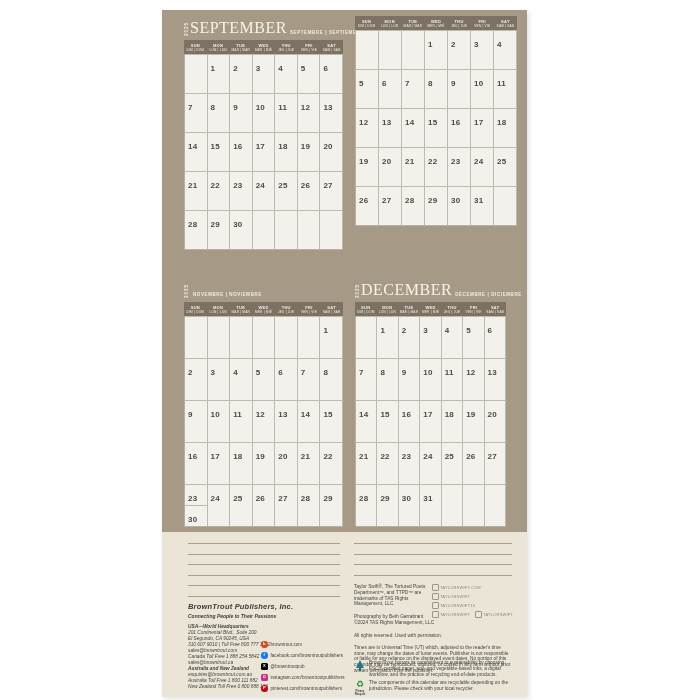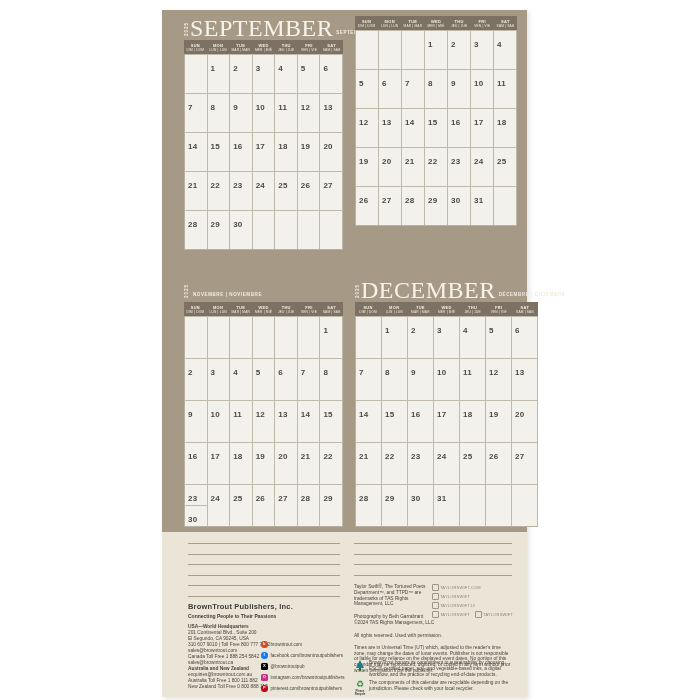--- a/index.html
+++ b/index.html
@@ -17,30 +17,30 @@
   }
   .bottom-panel{
     position:absolute;left:0;top:522px;width:365px;height:165px;background:#eae5d6;
   }
 
   
   .month{position:absolute;}
   .month.m0{left:22px;top:4px;width:159px;}
   .month.m1{left:193px;top:4px;width:162px;}
   .month.m2{left:22px;top:266px;width:159px;}
-  .month.m3{left:193px;top:266px;width:183px;}
+  .month.m3{left:193px;top:266px;width:151px;}
 
   .mt{height:24px;display:flex;align-items:flex-end;white-space:nowrap;}
   .yr{
     writing-mode:vertical-rl;transform:rotate(180deg);
     font-size:4.5px;letter-spacing:1px;color:#f3efe3;font-weight:bold;
     height:16px;margin-right:1px;margin-bottom:2px;
   }
   .mn{
-    font-family:"Liberation Serif", serif;font-size:24px;line-height:20px;
+    font-family:"Liberation Serif", serif;font-size:16px;line-height:20px;
     color:#f7f3e9;letter-spacing:.5px;
   }
   .ms{
     font-size:4.5px;font-weight:bold;letter-spacing:.6px;color:#f1ecdf;
     margin-left:3px;margin-bottom:3px;
   }
   .dow{
     margin-top:2px;height:14px;background:#7c7163;
     display:grid;grid-template-columns:repeat(7,1fr);
   }
@@ -68,21 +68,21 @@
   .cell.split{padding:0;display:flex;flex-direction:column;}
   .cell.split .half{flex:1;padding:2px 0 0 3px;box-sizing:border-box;}
   .cell.split .half.top{border-bottom:1px solid rgba(150,140,120,.55);}
 
   
   .notes{position:absolute;}
   .notes-left{left:26px;top:11px;width:152px;}
   .notes-right{left:192px;top:11px;width:158px;}
   .rule{height:1px;background:#a69d8c;margin-bottom:9.5px;}
 
-  .bt-block{position:absolute;left:26px;top:70px;width:130px;color:#3c3b36;}
+  .bt-block{position:absolute;left:26px;top:70px;width:130px;color:#3c3b36;font-style:italic;}
   .bt-name{font-size:7.5px;font-weight:bold;letter-spacing:.2px;}
   .bt-tagline{font-size:5px;font-weight:bold;margin-top:2px;margin-bottom:5px;}
   .addr-line{font-size:4.8px;line-height:6px;color:#45443e;}
   .addr-line.b{font-weight:bold;}
 
   .bt-social{position:absolute;left:99px;top:109px;width:100px;}
   .soc-item{display:flex;align-items:center;margin-bottom:4.5px;}
   .soc-badge{
     width:6.5px;height:6.5px;border-radius:50%;margin-right:3px;flex:0 0 auto;
     color:#fff;font-size:4px;font-weight:bold;display:flex;align-items:center;justify-content:center;

